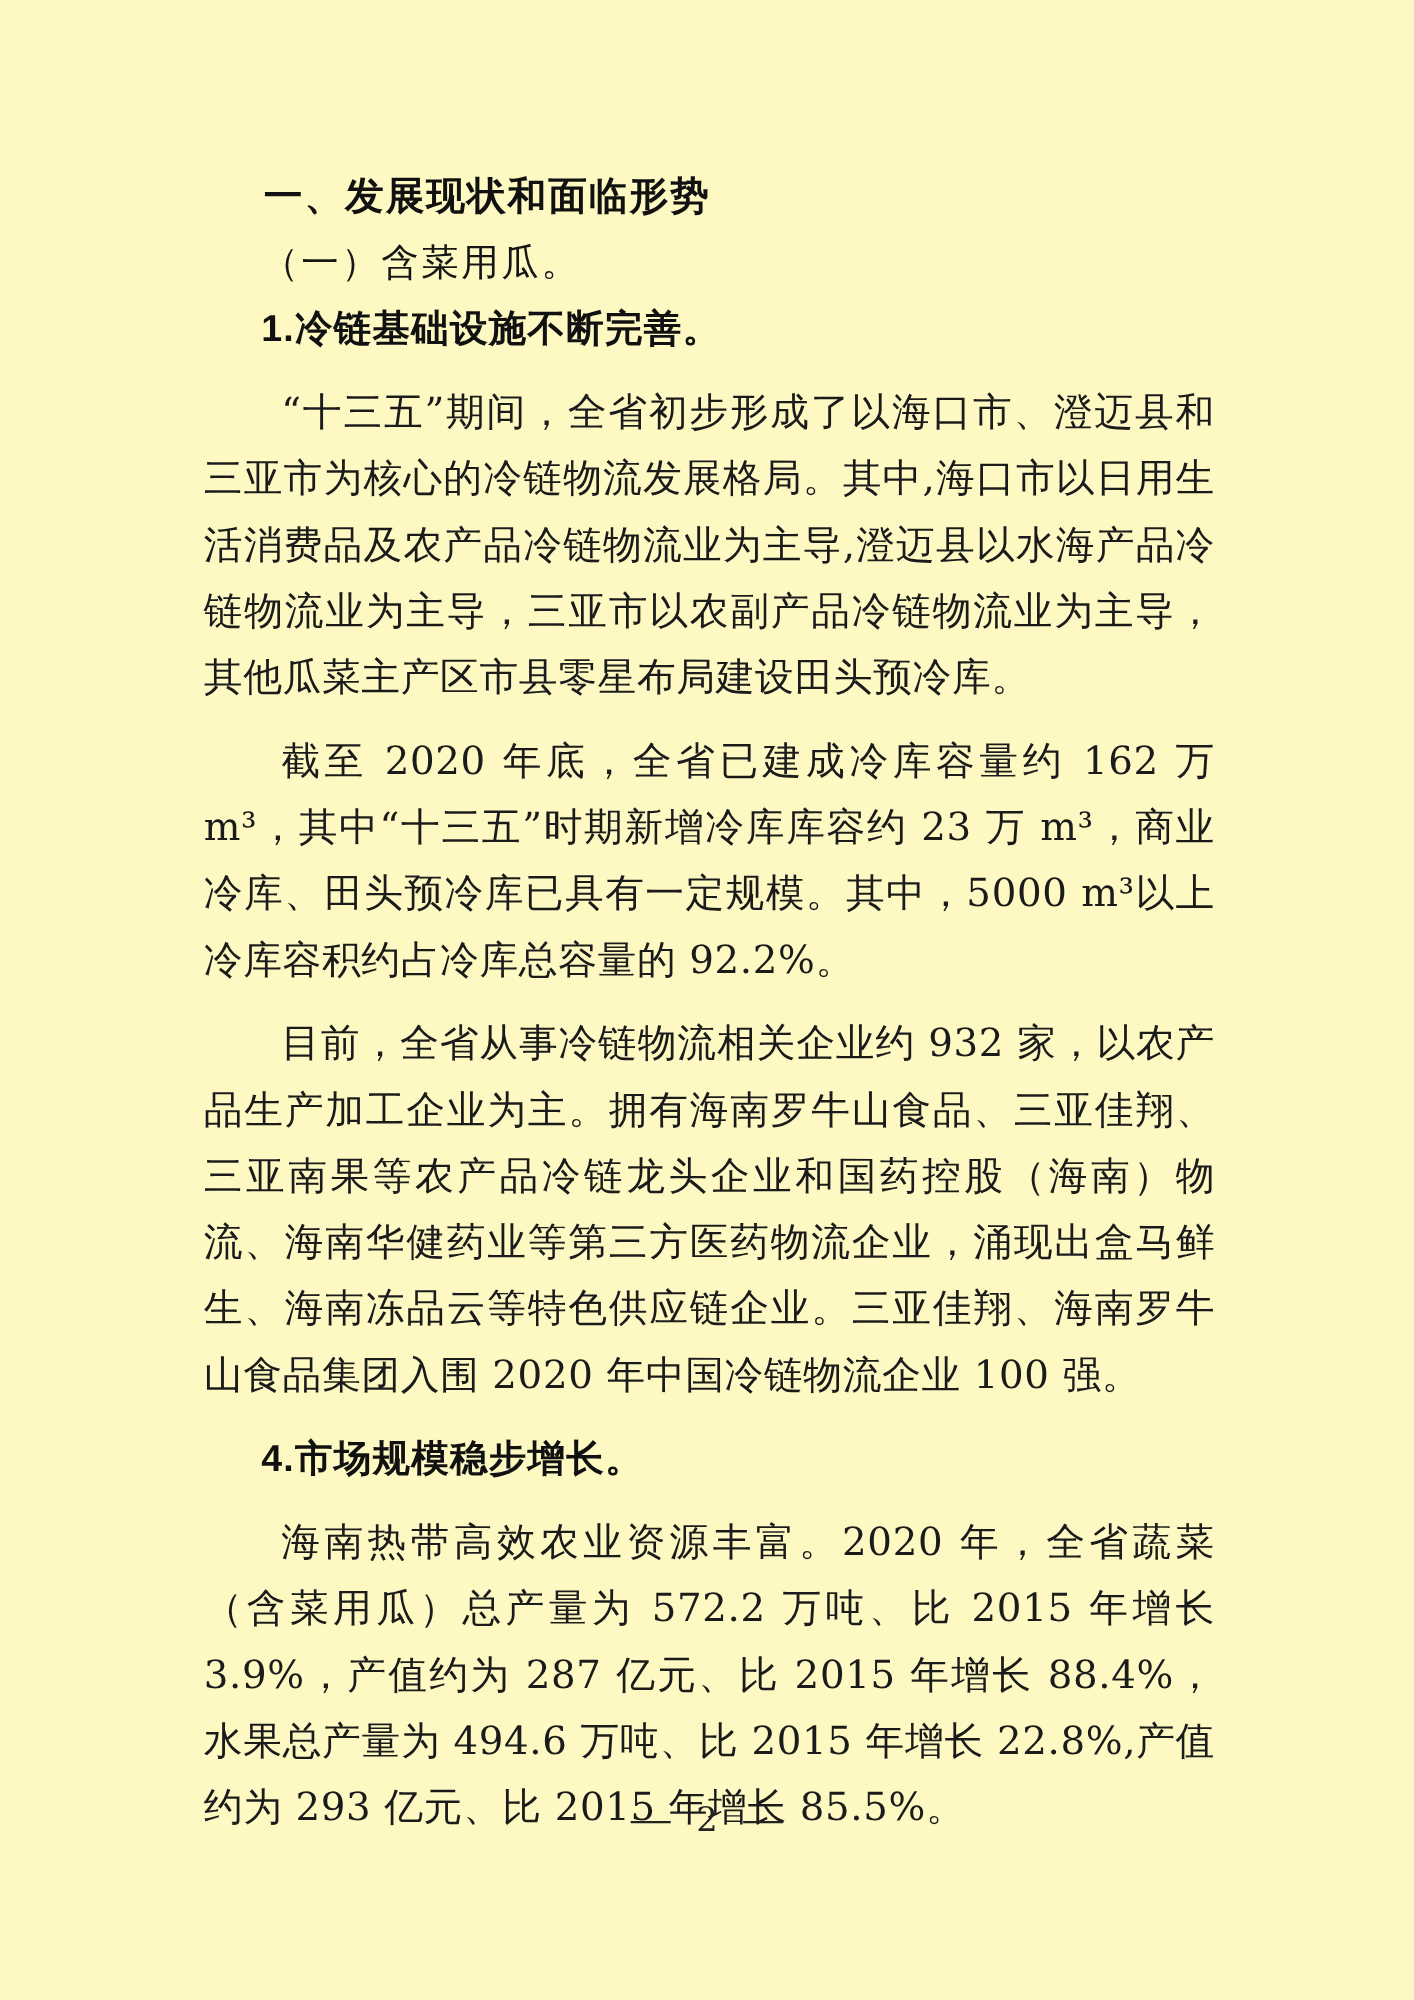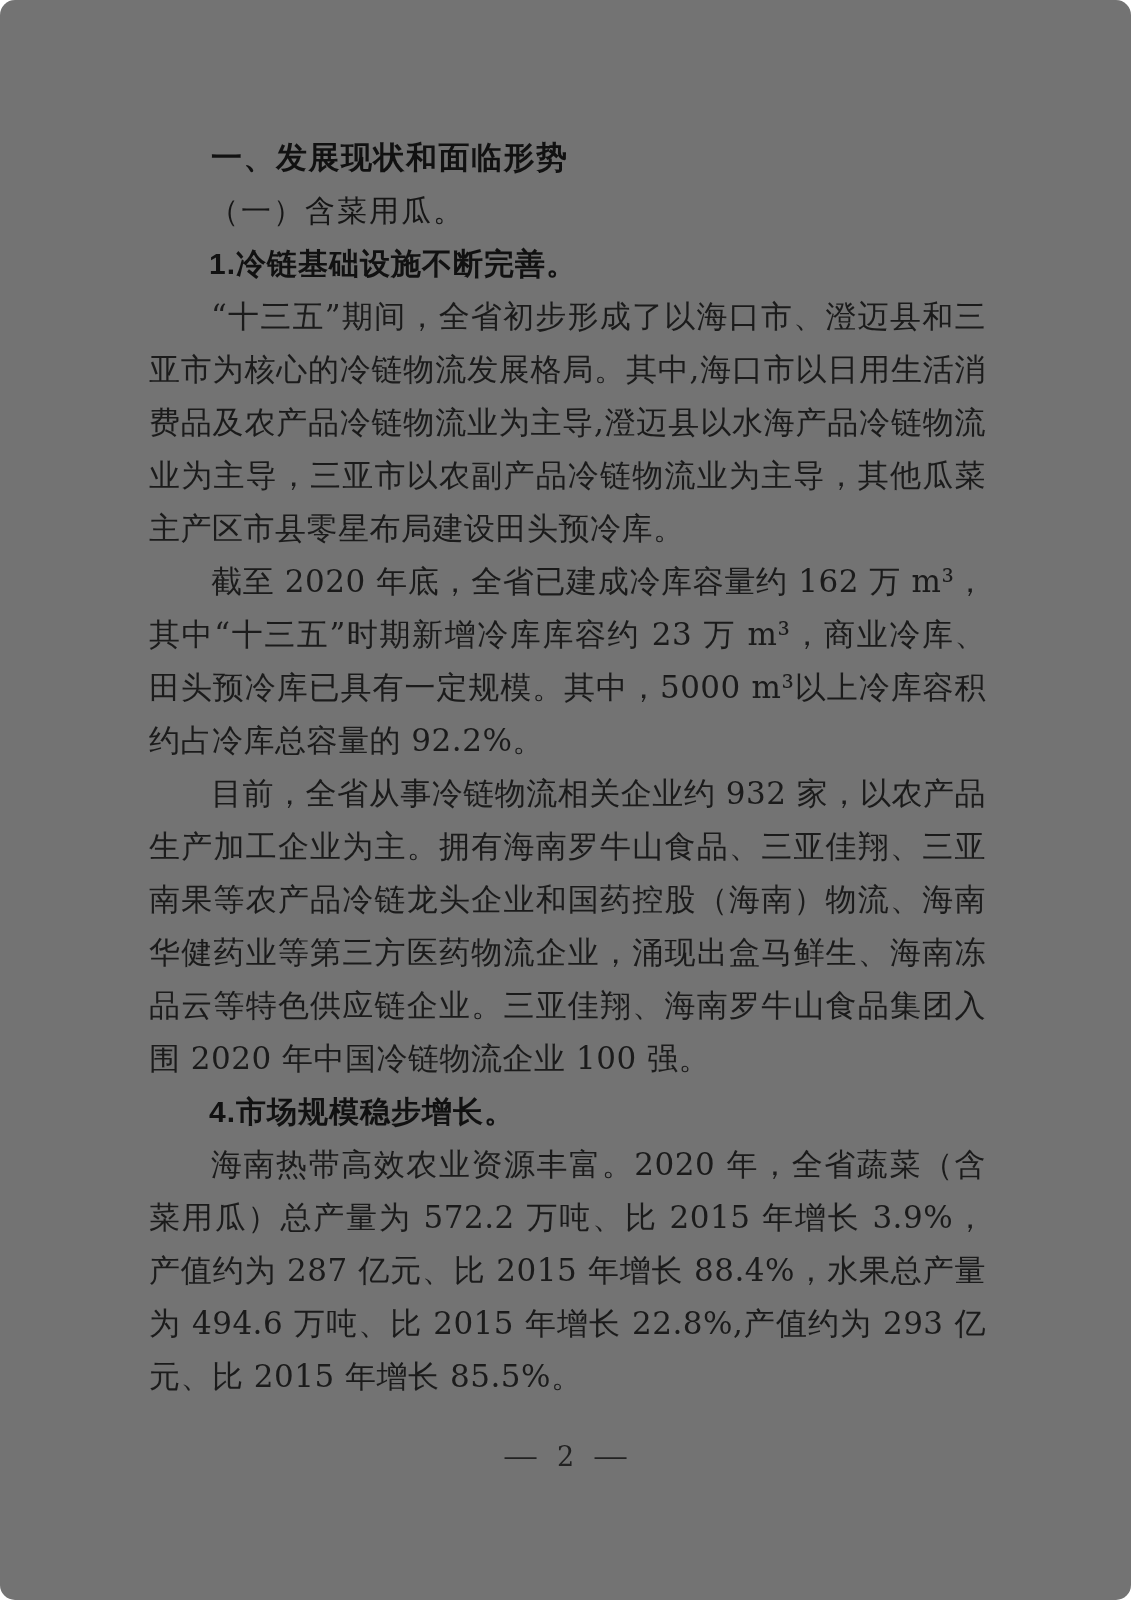--- a/index.html
+++ b/index.html
@@ -4,25 +4,24 @@
 <style>
   html, body {
     margin: 0;
     padding: 0;
     background: #ffffff;
   }
   .page {
     position: relative;
     width: 1131px;
     height: 1600px;
-    background: #737373;
+    background: #fef9c3;
     overflow: hidden;
     font-family: "DejaVu Serif", "Liberation Serif", serif;
     color: #1b1b1b;
-    border-radius: 15px;
   }
   .content {
     position: absolute;
     left: 149px;
     top: 131px;
     width: 837px;
   }
   .h-main {
     font-family: "DejaVu Sans", "Liberation Sans", sans-serif;
     font-weight: bold;
@@ -48,21 +47,21 @@
     line-height: 53px;
     text-indent: 2em;
     margin: 0;
     letter-spacing: 1px;
     color: #111111;
   }
   .para {
     font-size: 31px;
     line-height: 53px;
     text-indent: 2em;
-    margin: 0;
+    margin: 14px;
     text-align: justify;
     letter-spacing: 0.5px;
     color: #1b1b1b;
   }
   .footer {
     position: absolute;
     left: 0;
     top: 1441px;
     width: 100%;
     text-align: center;

